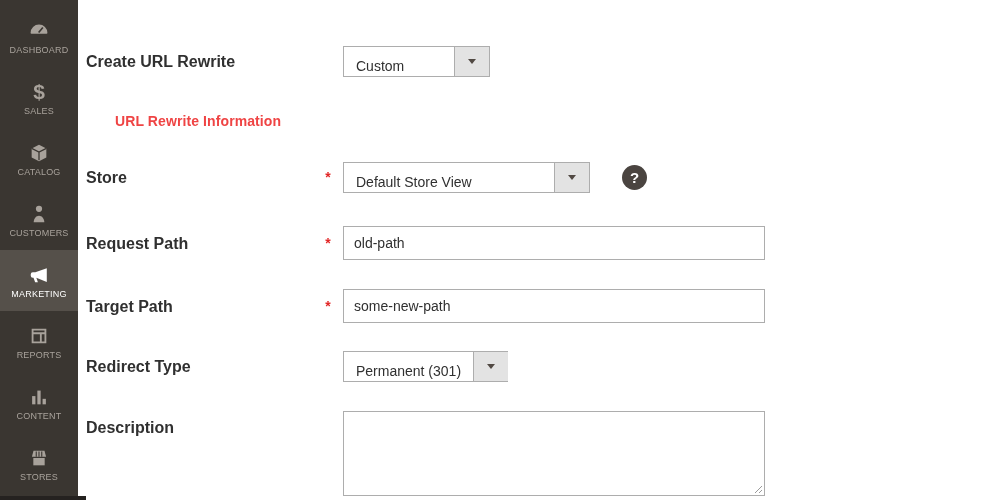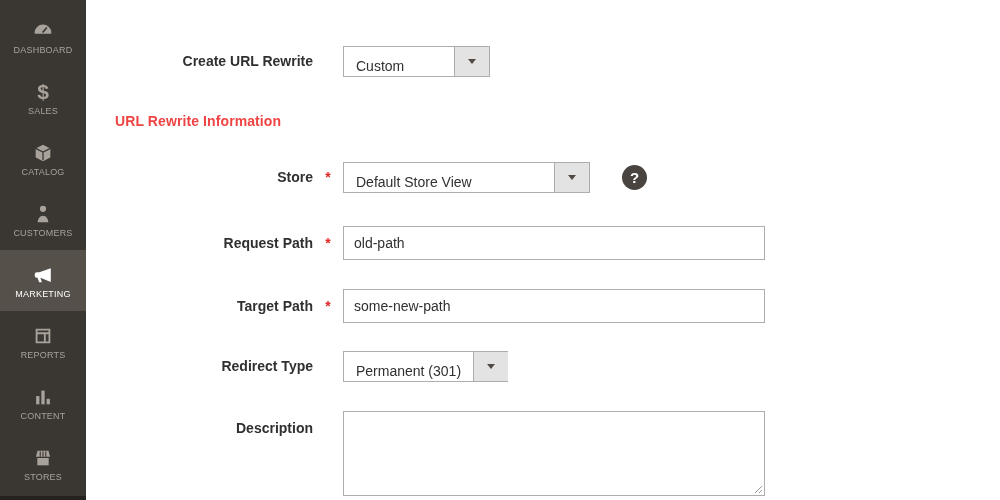--- a/index.html
+++ b/index.html
@@ -5,21 +5,21 @@
   html,body{margin:0;padding:0}
   body{
     width:1000px;height:500px;overflow:hidden;position:relative;
     background:#ffffff;
     font-family:"Liberation Sans", sans-serif;
     -webkit-font-smoothing:antialiased;
   }
 
   
   .sidebar{
-    position:absolute;left:0;top:0;width:86px;height:500px;
+    position:absolute;left:0;top:0;width:78px;height:500px;
     background:#3a3631;display:flex;flex-direction:column;
     padding-top:6px;box-sizing:border-box;
   }
   .nav-item{
     height:61px;display:flex;flex-direction:column;align-items:center;
     justify-content:center;gap:3px;color:#a8a29b;cursor:pointer;flex:0 0 auto;
   }
   .nav-item.selected{background:#55504a;color:#ffffff}
   .nav-label{font-size:9px;letter-spacing:.2px;line-height:1}
   .nav-icon{height:24px;display:flex;align-items:center;justify-content:center}
@@ -37,21 +37,21 @@
 
   .row{position:absolute;left:0;display:flex;align-items:center}
   .row-create{top:46px}
   .row-store{top:162px}
   .row-request{top:226px}
   .row-target{top:289px}
   .row-redirect{top:351px}
   .row-desc{top:411px;align-items:flex-start}
 
   .lbl{
-    width:227px;text-align:right;font-size:14px;font-weight:600;color:#303030;
+    width:227px;font-size:16px;font-weight:600;color:#303030;
     flex:0 0 auto;line-height:31px;
   }
   .row-desc .lbl{line-height:16px;padding-top:9px}
   .req{
     width:30px;text-align:center;color:#e22626;font-size:14px;font-weight:600;
     flex:0 0 auto;line-height:31px;
   }
 
   
   .fakeselect{

